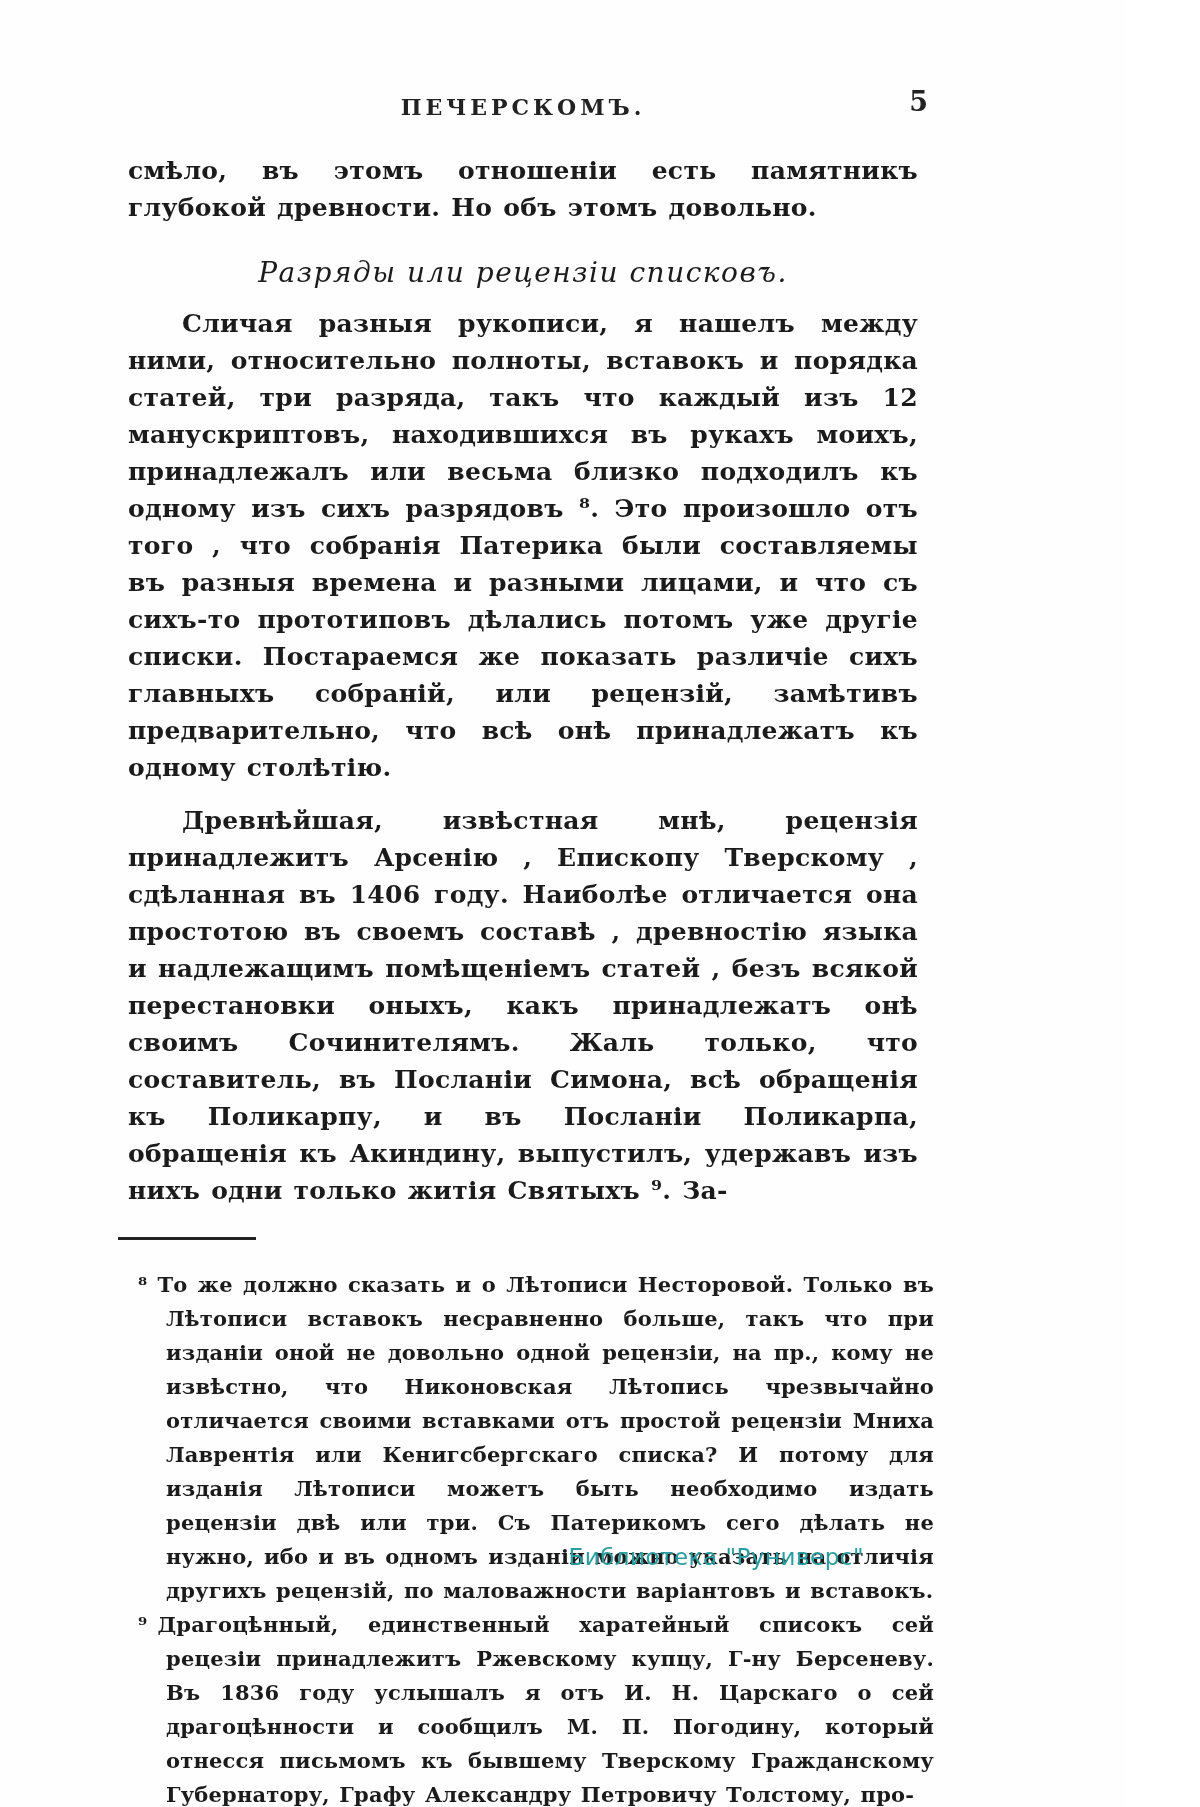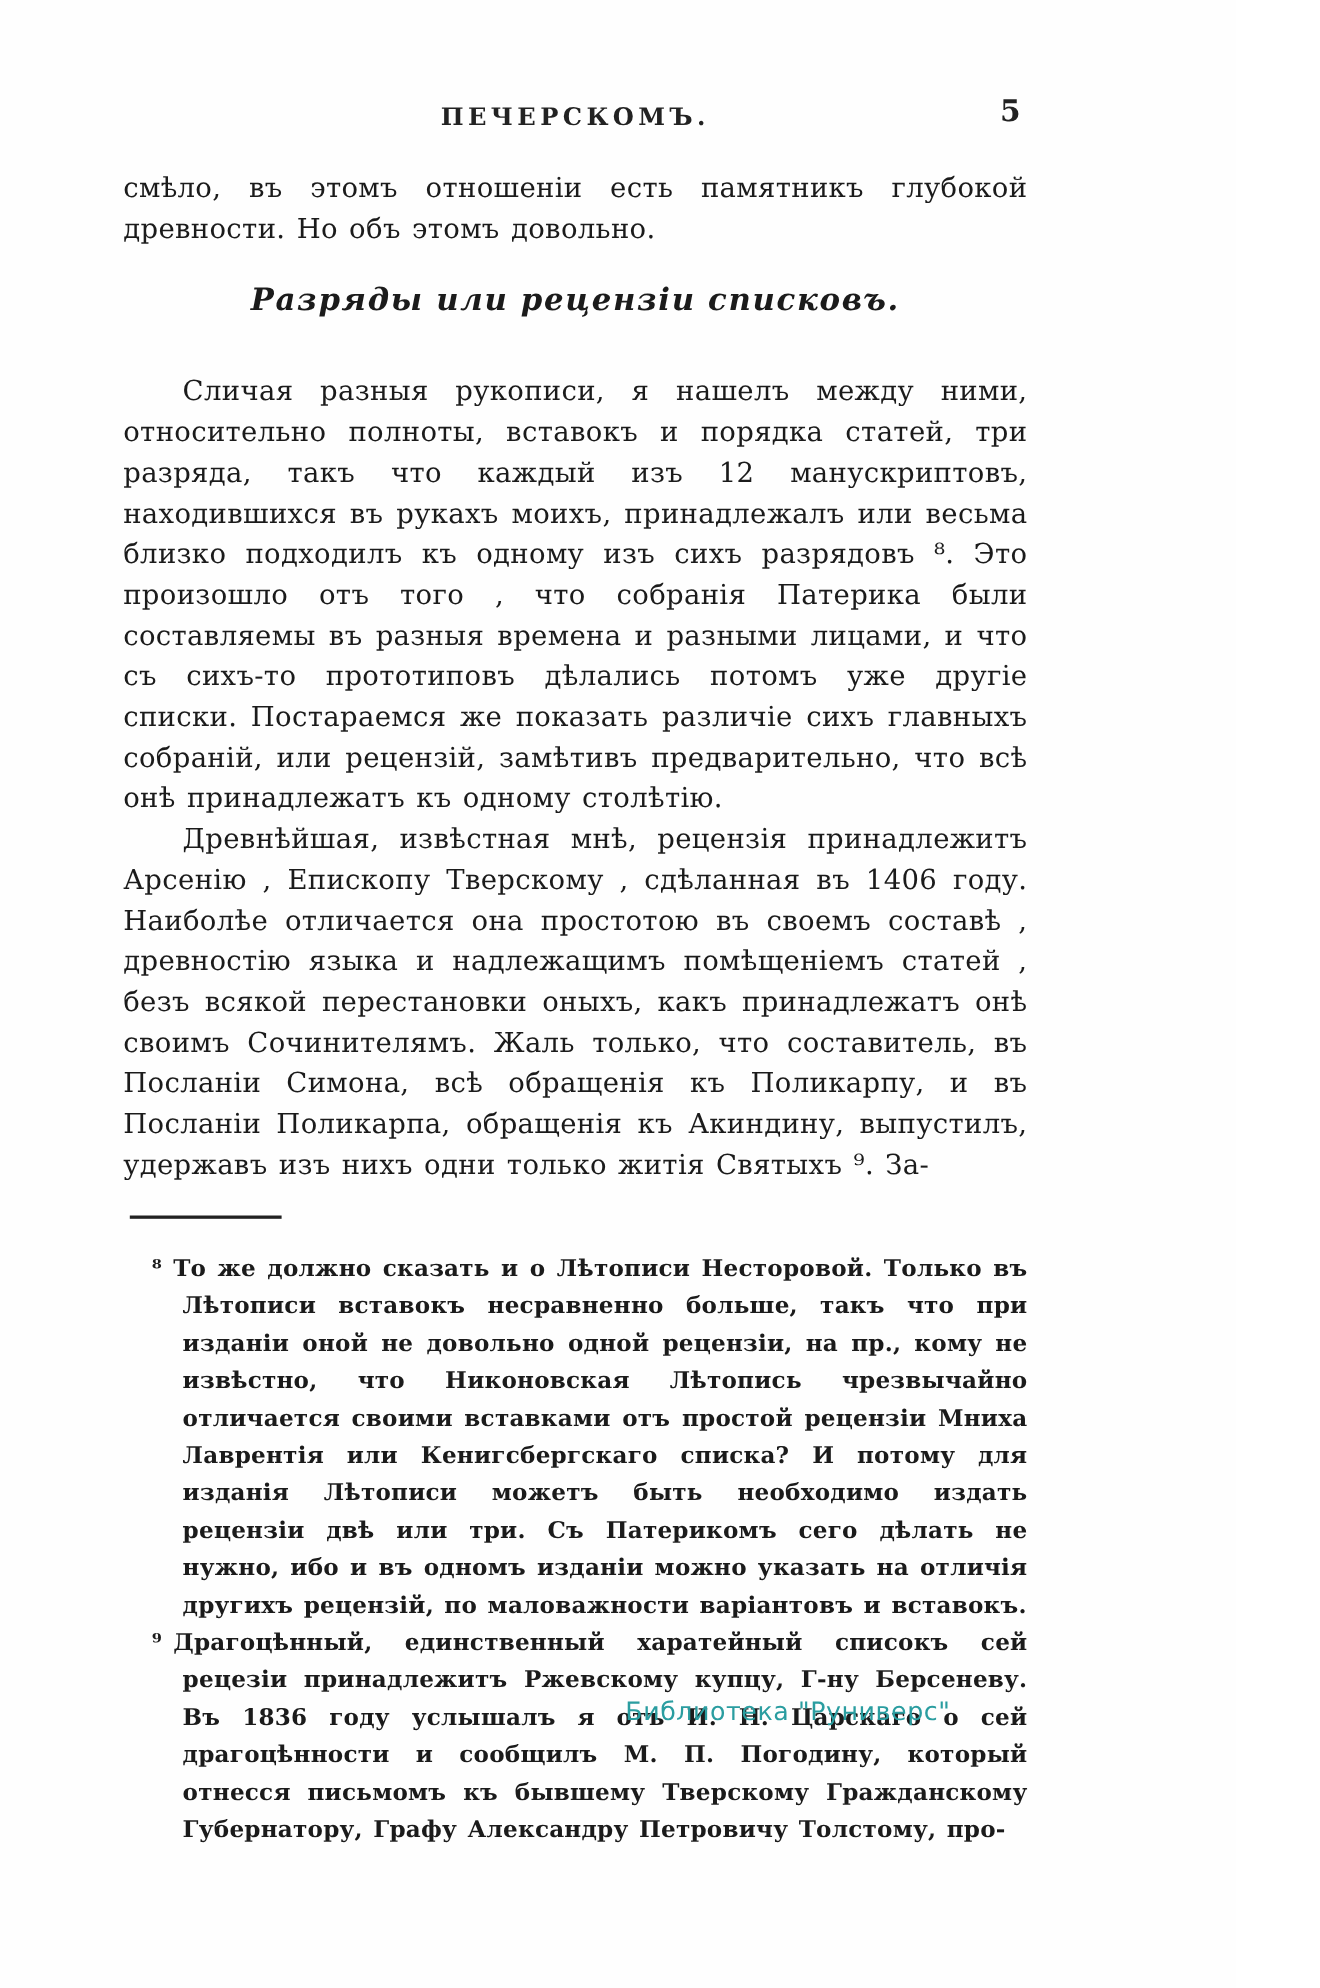--- a/index.html
+++ b/index.html
@@ -36,46 +36,46 @@
   }
   .page-num {
     position: absolute;
     right: 6px;
     top: -8px;
     font-size: 27px;
     letter-spacing: 0;
     font-weight: bold;
   }
   p.body-text {
-    margin: 0;
+    margin: 16px;
     font-size: 25px;
     line-height: 37px;
-    font-weight: normal;
+    font-weight: bold;
     text-align: justify;
     text-indent: 54px;
     letter-spacing: 0.3px;
     word-spacing: 2px;
   }
   p.body-text.no-indent {
     text-indent: 0;
     margin-top: 32px;
   }
   .section-number {
     margin-top: 28px;
     text-align: center;
     font-size: 30px;
     font-weight: bold;
     letter-spacing: 1px;
   }
   .section-title {
     margin-top: 30px;
-    margin-bottom: 48px;
+    margin-bottom: 16px;
     text-align: center;
     font-size: 28px;
-    font-weight: bold;
+    font-weight: normal;
     font-style: italic;
     letter-spacing: 1.5px;
   }
   .footnote-rule {
     width: 138px;
     border: 0;
     border-top: 3px solid #222;
     margin: 28px 0 0 6px;
     height: 0;
   }

